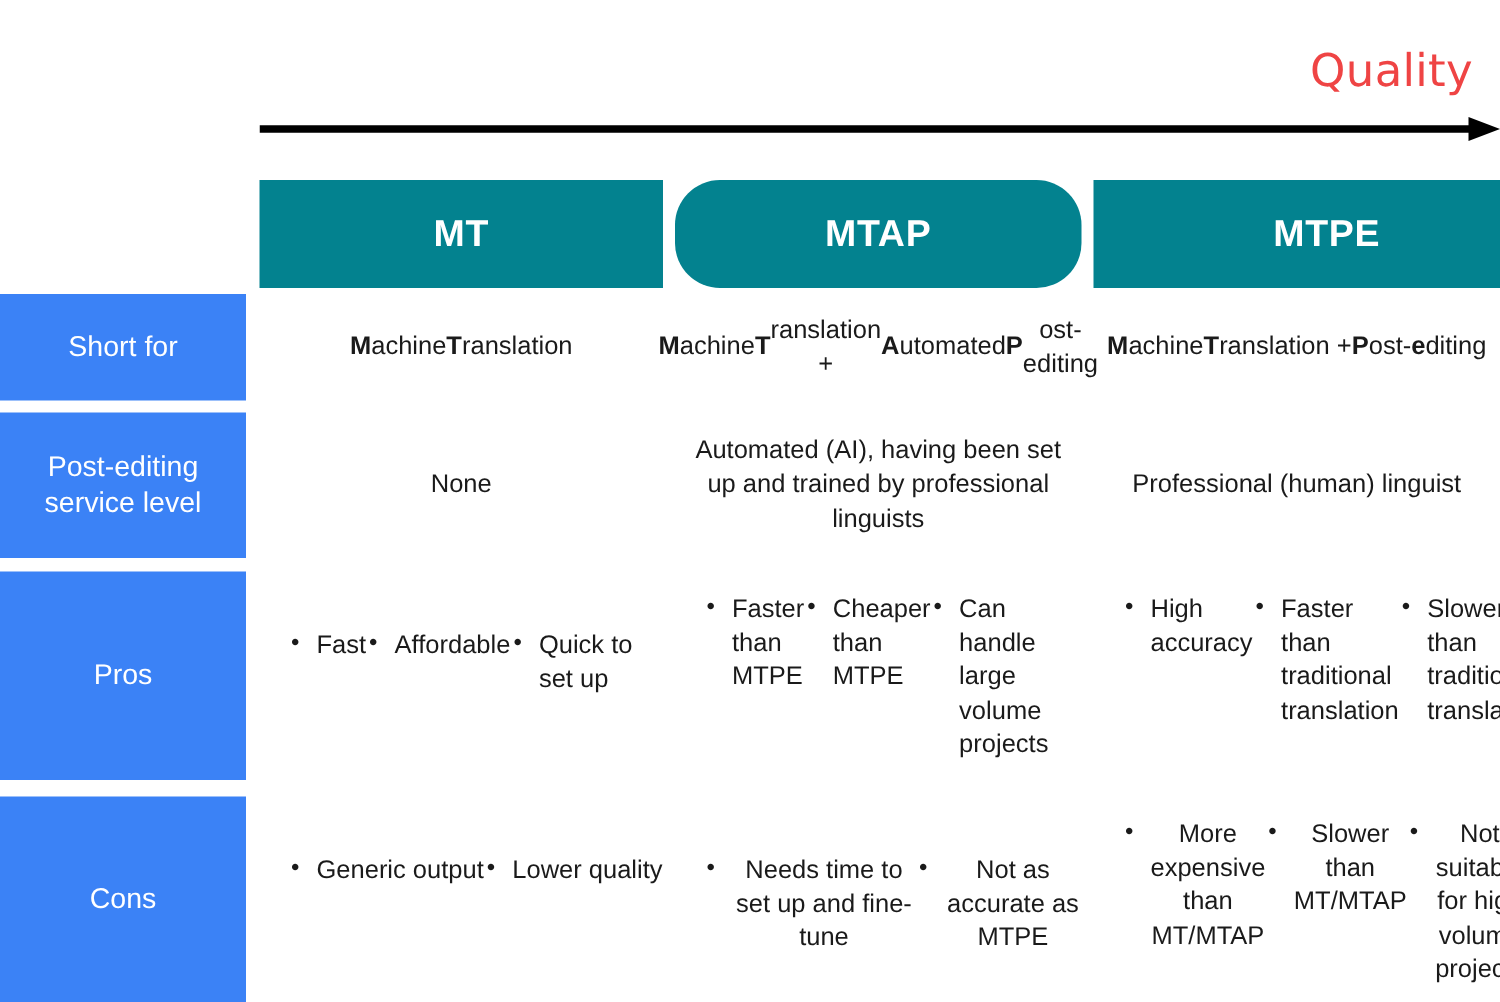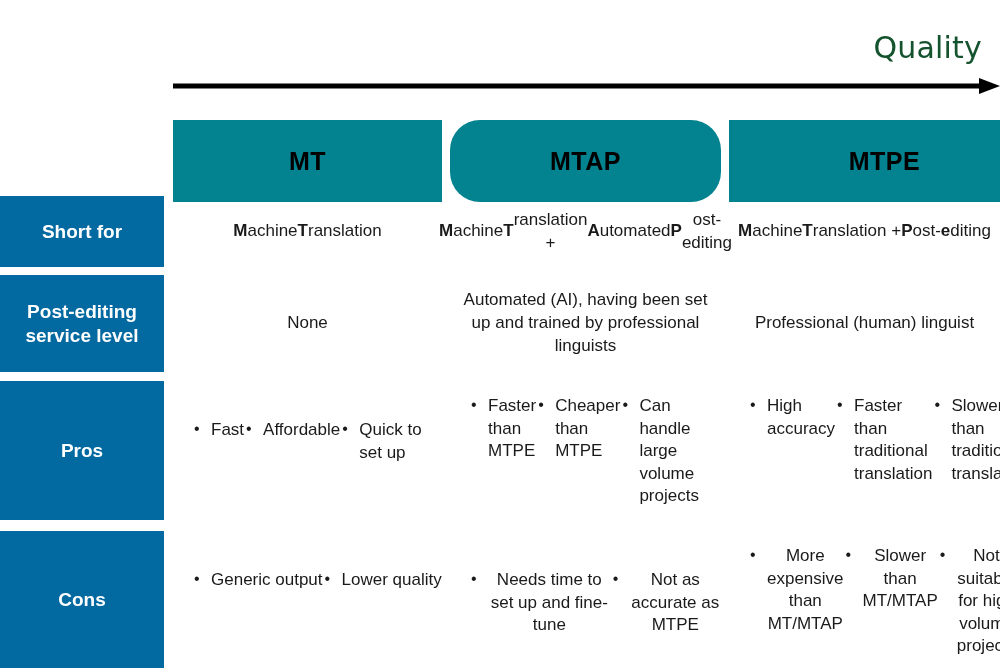--- a/index.html
+++ b/index.html
@@ -24,61 +24,61 @@
     width: 827px;
     height: 65px;
   }
   #quality-label {
     position: absolute;
     right: 18px;
     top: 0px;
     font-size: 30px;
     font-weight: 400;
     letter-spacing: 0.2px;
-    color: #14532d;
+    color: #ef4444;
     font-family: "DejaVu Sans", sans-serif;
     white-space: nowrap;
   }
   #quality-arrow-svg {
     position: absolute;
     left: 0;
     top: 47px;
   }
 
   
   .hdr {
     position: absolute;
     top: 120px;
-    height: 82px;
+    height: 72px;
     background: #03828F;
-    color: #000000;
+    color: #ffffff;
     display: flex;
     align-items: center;
     justify-content: center;
     font-size: 25px;
     font-weight: 700;
     letter-spacing: 0.5px;
   }
   #hdr-mt   { left: 173px; width: 269px; }
   #hdr-mtap { left: 450px; width: 271px; border-radius: 30px; }
   #hdr-mtpe { left: 729px; width: 271px; padding-left: 20px; }
 
   
   .rowlabel {
     position: absolute;
     left: 0;
     width: 164px;
-    background: #0369a1;
+    background: #3b82f6;
     color: #ffffff;
     display: flex;
     align-items: center;
     justify-content: center;
     text-align: center;
     font-size: 19px;
-    font-weight: 700;
+    font-weight: 400;
     line-height: 1.26;
     padding: 0 6px;
     box-sizing: border-box;
   }
   #rowlabel-short   { top: 196px;  height: 71px; }
   #rowlabel-service { top: 275px;  height: 97px; }
   #rowlabel-pros    { top: 381px;  height: 139px; }
   #rowlabel-cons    { top: 531px;  height: 137px; }
 
   

